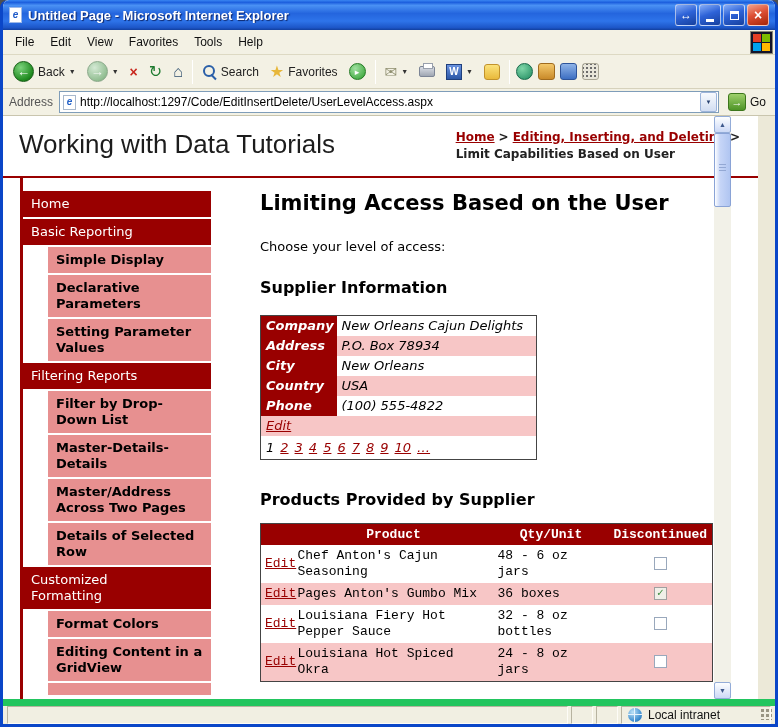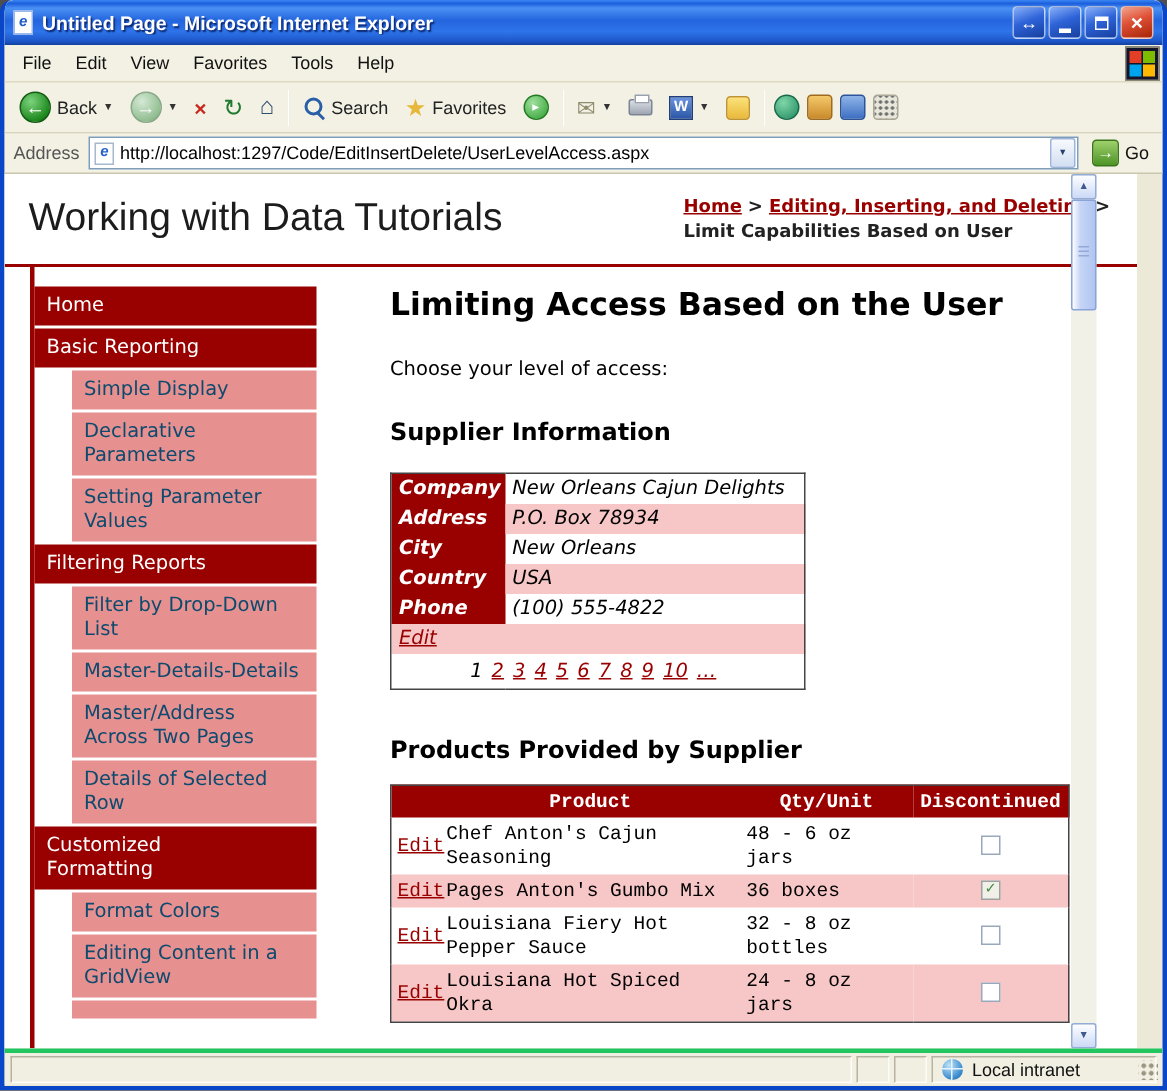--- a/index.html
+++ b/index.html
@@ -79,52 +79,52 @@
   .site-title{position:absolute;left:16px;top:13px;font-size:26px;color:#1c1c1c;font-family:"Liberation Sans",sans-serif;white-space:nowrap;}
   .crumbs{position:absolute;right:14px;top:13px;font-family:"DejaVu Sans",sans-serif;font-size:12px;font-weight:bold;line-height:17px;color:#222;text-align:left;}
   .crumbs a{color:#990000;text-decoration:underline;cursor:pointer;}
   .crumb-sep{margin:0 4px;color:#222;}
 
   .body-row{position:relative;height:521px;background:#fff;font-family:"DejaVu Sans",sans-serif;}
   .rail{position:absolute;left:17px;top:0;bottom:0;width:3px;background:#990000;}
   .sidebar{position:absolute;left:20px;top:13px;width:188px;display:flex;flex-direction:column;gap:2px;}
   .s-sec{background:#990000;color:#fff;font-size:13px;line-height:16px;padding:5px 8px;cursor:pointer;}
   .s-sec.wrap2{padding-right:44px;}
-  .s-lnk{background:#E79090;color:#0c4a6e;font-size:13px;line-height:16px;padding:5px 8px;margin-left:25px;cursor:pointer;}
+  .s-lnk{background:#E79090;color:#000000;font-size:13px;line-height:16px;padding:5px 8px;margin-left:25px;cursor:pointer;font-weight:bold;}
   .s-lnk.partial{height:12px;overflow:hidden;padding-top:2px;}
 
   .main{position:absolute;left:257px;top:0;width:492px;color:#000;}
   .h1{margin-top:13px;font-size:21px;font-weight:bold;}
   .lbl{margin-top:24px;font-size:13px;}
   .h2{font-size:16px;font-weight:bold;}
   .h2.sup{margin-top:24px;} .h2.prod{margin-top:30px;}
   .dropdown{margin-top:8px;width:282px;height:21px;border:1px solid #7F9DB9;background:#fff;position:relative;display:flex;align-items:center;padding-left:4px;font-size:13px;cursor:pointer;}
   .dd-btn{position:absolute;right:1px;top:1px;bottom:1px;width:17px;background:linear-gradient(#EFF4FD,#C3D5F1);border:1px solid #9EBAE4;border-radius:2px;display:flex;align-items:center;justify-content:center;font-size:7px;color:#1F3E7C;}
 
   a.lnk{color:#990000;text-decoration:underline;cursor:pointer;}
 
   .dv{margin-top:18px;width:277px;border-collapse:collapse;border:1px solid #444;font-size:13px;table-layout:fixed;}
   .dv td{padding:2px 5px;height:20px;font-style:italic;}
   .dv .f{background:#990000;color:#fff;font-weight:bold;width:76px;}
   .dv tr.alt .v{background:#F7C6C6;}
   .dv tr.editrow td{background:#F7C6C6;}
-  .dv tr.pgr td{padding:4px 5px;text-align:center;}
+  .dv tr.pgr td{padding:4px 5px;}
   .dv tr.pgr a,.dv tr.pgr .pg-cur{margin-right:6px;}
   .pg-cur{color:#000;}
 
   .gv{margin-top:14px;border-collapse:collapse;border:1px solid #444;font-size:13px;table-layout:fixed;width:452px;font-family:Liberation Mono, monospace;}
   .gv th{background:#990000;color:#fff;padding:3px 4px;font-size:13px;font-weight:bold;}
   .gv td{padding:3px 4px;vertical-align:middle;line-height:16px;}
   .gv tr.alt td{background:#F7C6C6;}
   .gv .c-disc{text-align:center;}
   .cb{display:inline-block;width:13px;height:13px;background:#fff;border:1px solid #99A8BC;font-size:11px;line-height:11px;text-align:center;color:#3C8A3C;font-weight:bold;vertical-align:middle;}
   .cb[data-checked="true"]{background:#F0EFE8;border-color:#A0A0A0;}
 
   
-  .statusbar{position:relative;height:24px;background:#F1EFE2;display:flex;align-items:center;gap:3px;padding:3px 4px;border-top:3px solid #22c55e;}
+  .statusbar{position:relative;height:24px;background:#F1EFE2;display:flex;align-items:center;gap:3px;padding:3px 4px;border-top:7px solid #22c55e;}
   .sb-pane{height:18px;border:1px solid;border-color:#B7B3A0 #FDFCF7 #FDFCF7 #B7B3A0;}
   .sb-main{flex:1;}
   .sb-sm{width:22px;}
   .sb-zone{width:150px;display:flex;align-items:center;gap:6px;padding:0 6px;font-size:12px;color:#111;}
   .globe{width:14px;height:14px;border-radius:50%;background:radial-gradient(circle at 35% 30%,#BFE3F7,#3E8ED0 65%,#1C5FA0);position:relative;flex:none;}
   .globe::before{content:"";position:absolute;left:0;right:0;top:6px;height:1px;background:#E8F4FD;}
   .globe::after{content:"";position:absolute;left:6px;top:0;bottom:0;width:1px;background:#E8F4FD;}
   .grip{position:absolute;right:3px;bottom:3px;width:13px;height:13px;background-image:radial-gradient(#9A9684 1.5px,transparent 1.7px);background-size:5px 5px;background-position:1px 1px;cursor:nwse-resize;}
 </style>
 </head>

